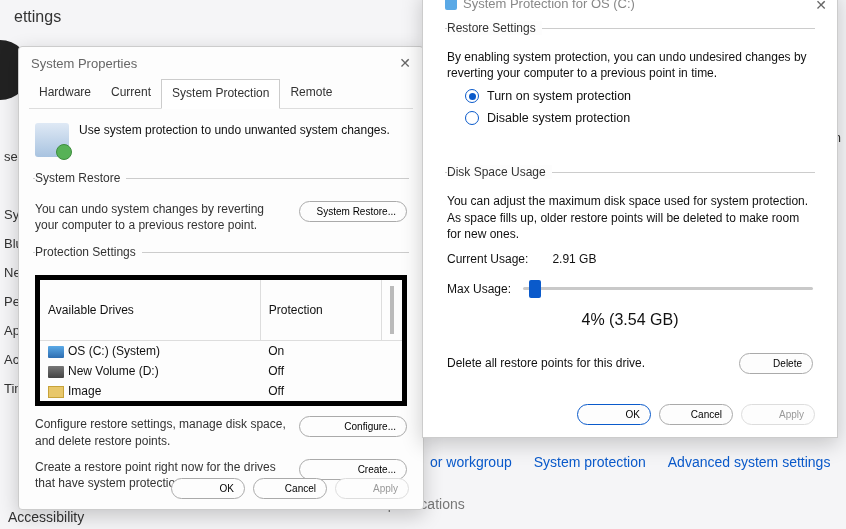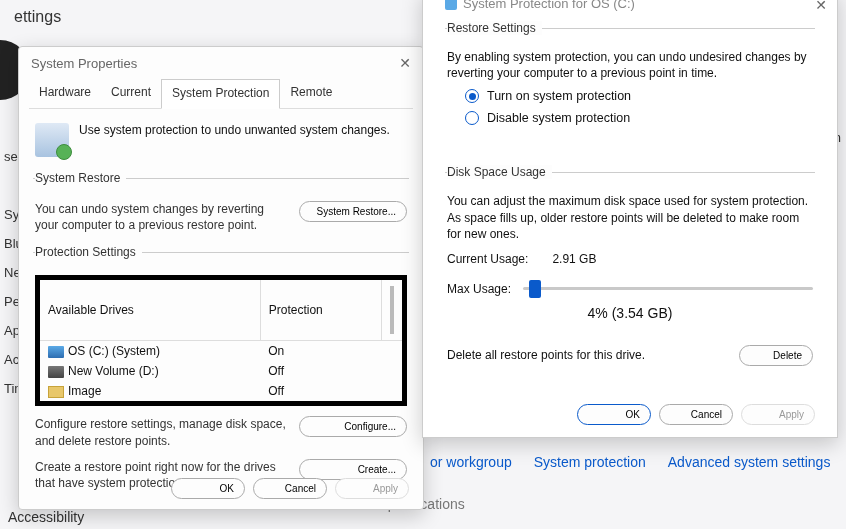--- a/index.html
+++ b/index.html
@@ -104,21 +104,21 @@
     .kv { display:flex; gap:24px; margin-top:10px; font-size:12px;}
     .slider-row { display:flex; align-items:center; gap:12px; margin-top:16px;}
     .slider-track {
       flex:1; height:3px; background:#c9c9c9; position:relative; border-radius:2px;
     }
     .slider-thumb {
       position:absolute; top:-7px; width:12px; height:18px;
       background:#0a5acb; border-radius:2px; left:4%;
       transform:translateX(-50%);
     }
-    .slider-val { text-align:center; margin-top:9px; font-size:14px;}
+    .slider-val { text-align:center; margin-top:15px; font-size:16px;}
     .delrow { display:flex; justify-content:space-between; align-items:center; margin-top:24px;}
     .prot-bottom { position:absolute; bottom:12px; right:22px; display:flex; gap:8px;}
     .prot-bottom .btn { min-width:74px;}
   </style>
 </head>
 <body>
 
 <div class="bg-settings">ettings</div>
 <div class="bg-avatar"></div>
 <div class="bg-snippet">ne th</div>

